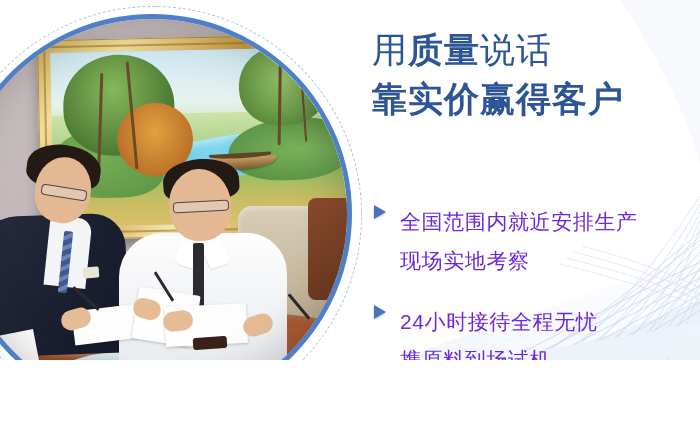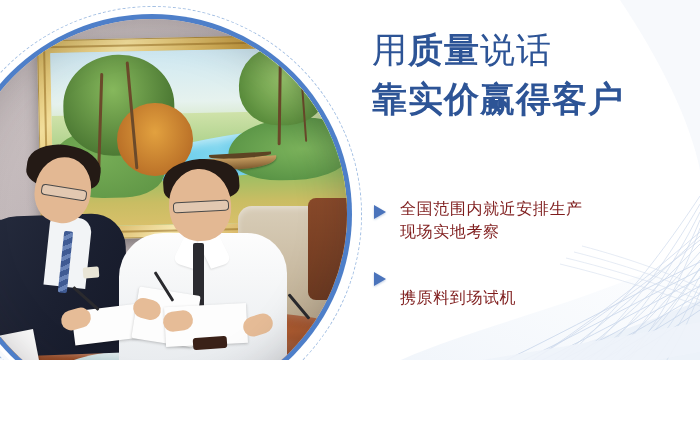--- a/index.html
+++ b/index.html
@@ -227,22 +227,22 @@
   }
   .marker .tri{
     position:absolute;left:2px;top:1px;
     width:0;height:0;
     border-top:7px solid transparent;
     border-bottom:7px solid transparent;
     border-left:12px solid #4a73bb;
     filter:drop-shadow(0 1px 1px rgba(60,100,170,.35));
   }
   .b-line{
-    color:#7f1d1d;font-size:16px;line-height:1.42;
-    letter-spacing:.6px;white-space:nowrap;
+    color:#6d28d9;font-size:21px;line-height:1.42;
+    letter-spacing:.6px;white-space:nowrap;margin-top:9px;
   }
   .b-sub{margin-left:28px;}
 </style>
 </head>
 <body>
 
 <div id="banner">
 
   <svg class="bg-layer" width="700" height="430" viewBox="0 0 700 430" preserveAspectRatio="none">
     <defs>
@@ -412,19 +412,20 @@
           <span class="b-line">全国范围内就近安排生产</span>
         </div>
         <div class="b-line b-sub">现场实地考察</div>
       </div>
 
       <div class="bullet-group">
         <div class="bullet-row">
           <span class="marker">
               <i class="tri"></i>
             </span>
+          <span class="b-line">24小时接待全程无忧</span>
         </div>
         <div class="b-line b-sub">携原料到场试机</div>
       </div>
 
     </div>
   </div>
 </div>
 
 </body></html>

